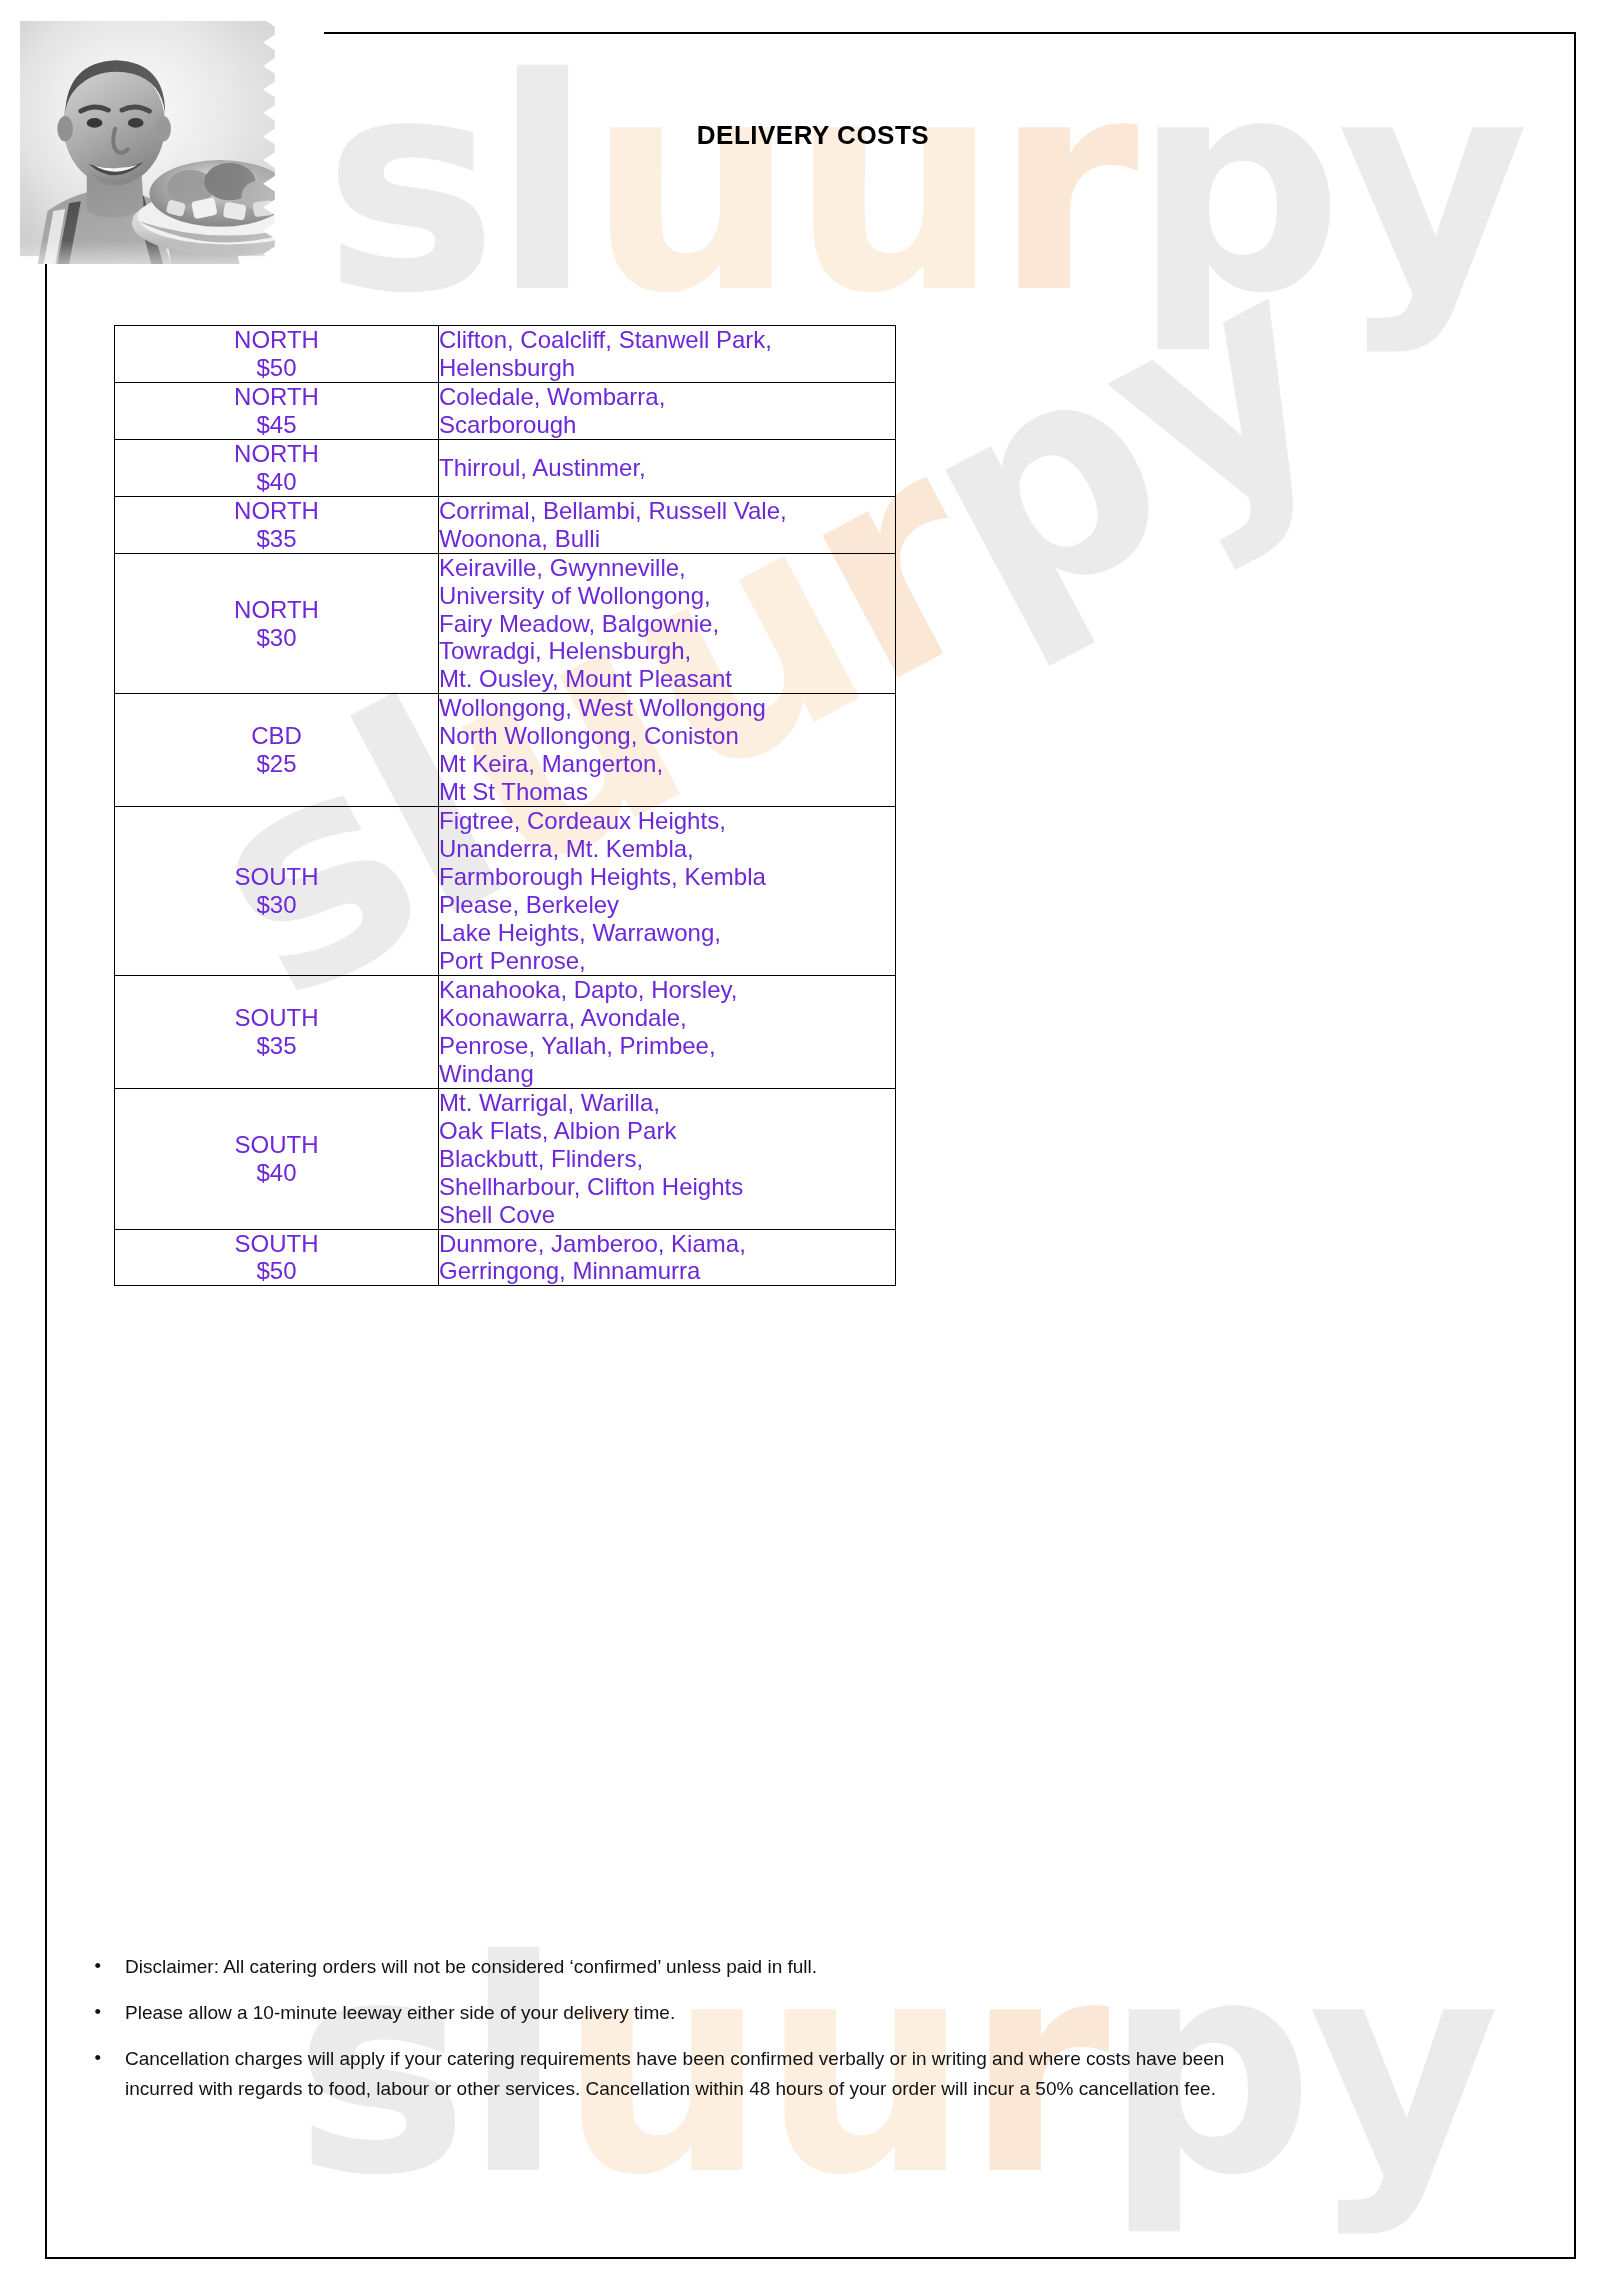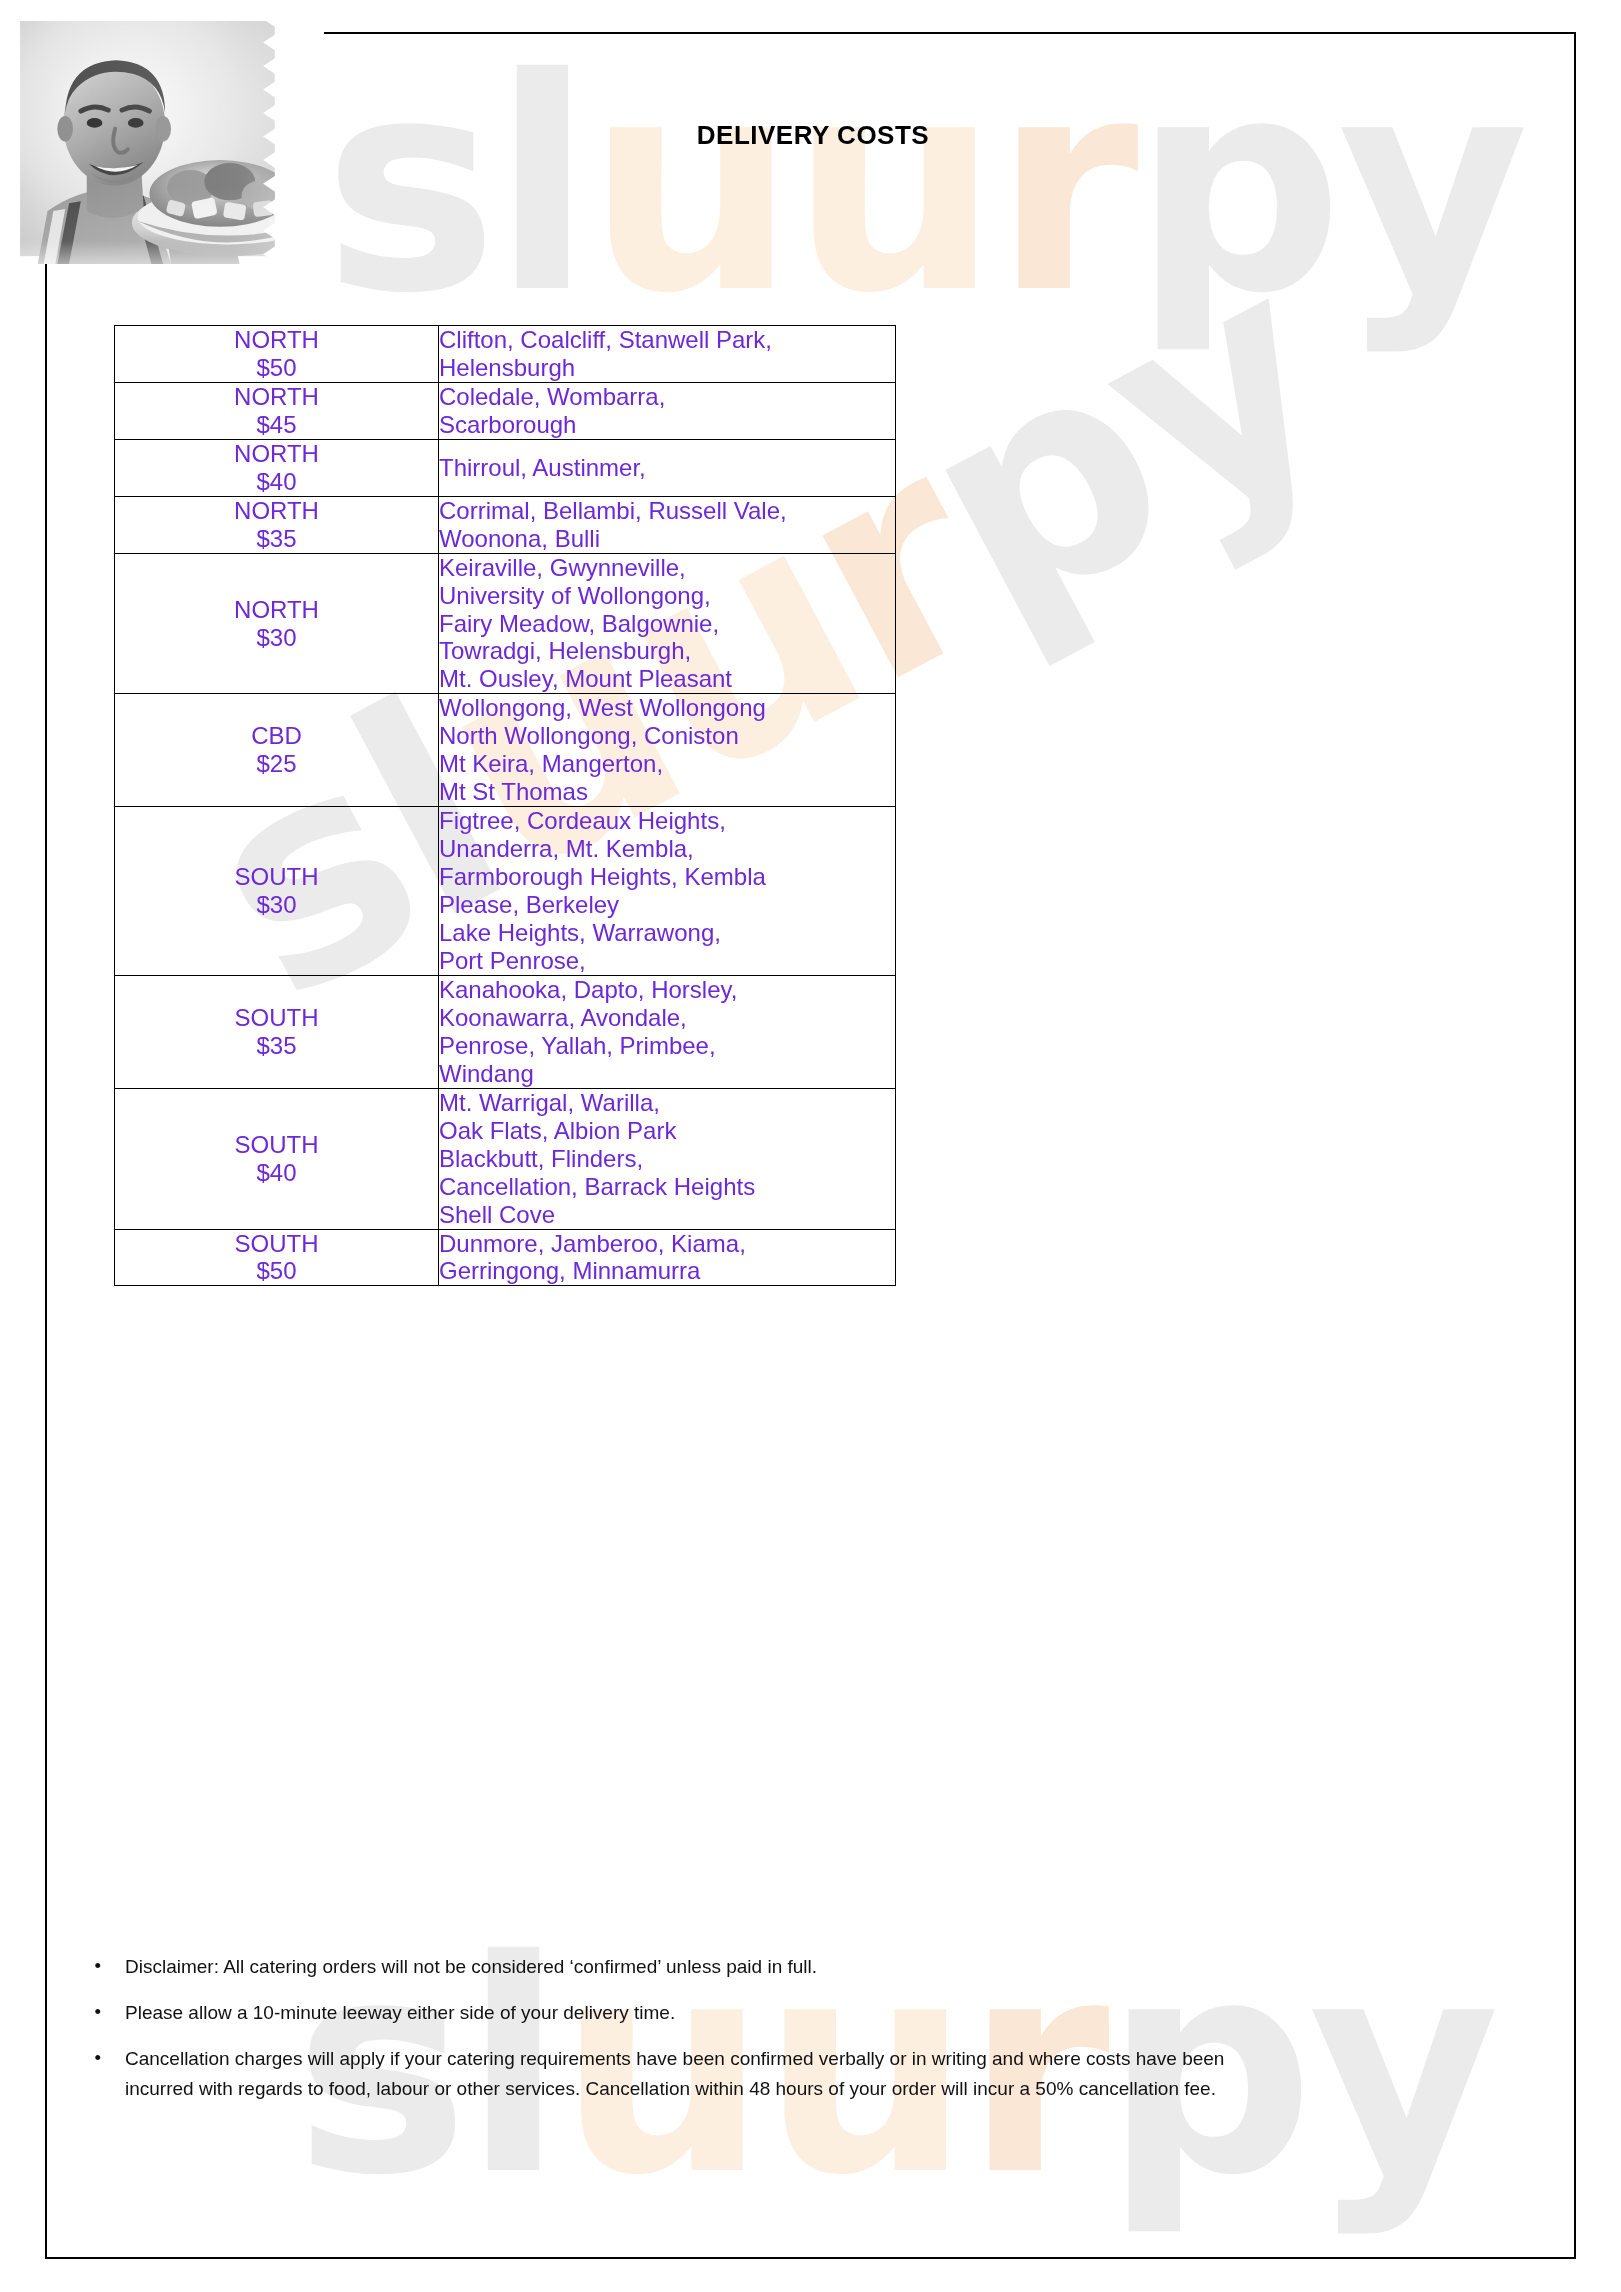--- a/index.html
+++ b/index.html
@@ -369,21 +369,21 @@
       </tr>
       <tr>
         <td class="zone-cell">
           <span class="zone-name">SOUTH</span>
           <span class="zone-price">$40</span>
         </td>
         <td class="areas-cell">
           <span class="area-line">Mt. Warrigal, Warilla,</span>
           <span class="area-line">Oak Flats, Albion Park</span>
           <span class="area-line">Blackbutt, Flinders,</span>
-          <span class="area-line">Cancellation, Barrack Heights</span>
+          <span class="area-line">Shellharbour, Clifton Heights</span>
           <span class="area-line">Shell Cove</span>
         </td>
       </tr>
       <tr>
         <td class="zone-cell">
           <span class="zone-name">SOUTH</span>
           <span class="zone-price">$50</span>
         </td>
         <td class="areas-cell">
           <span class="area-line">Dunmore, Jamberoo, Kiama,</span>

